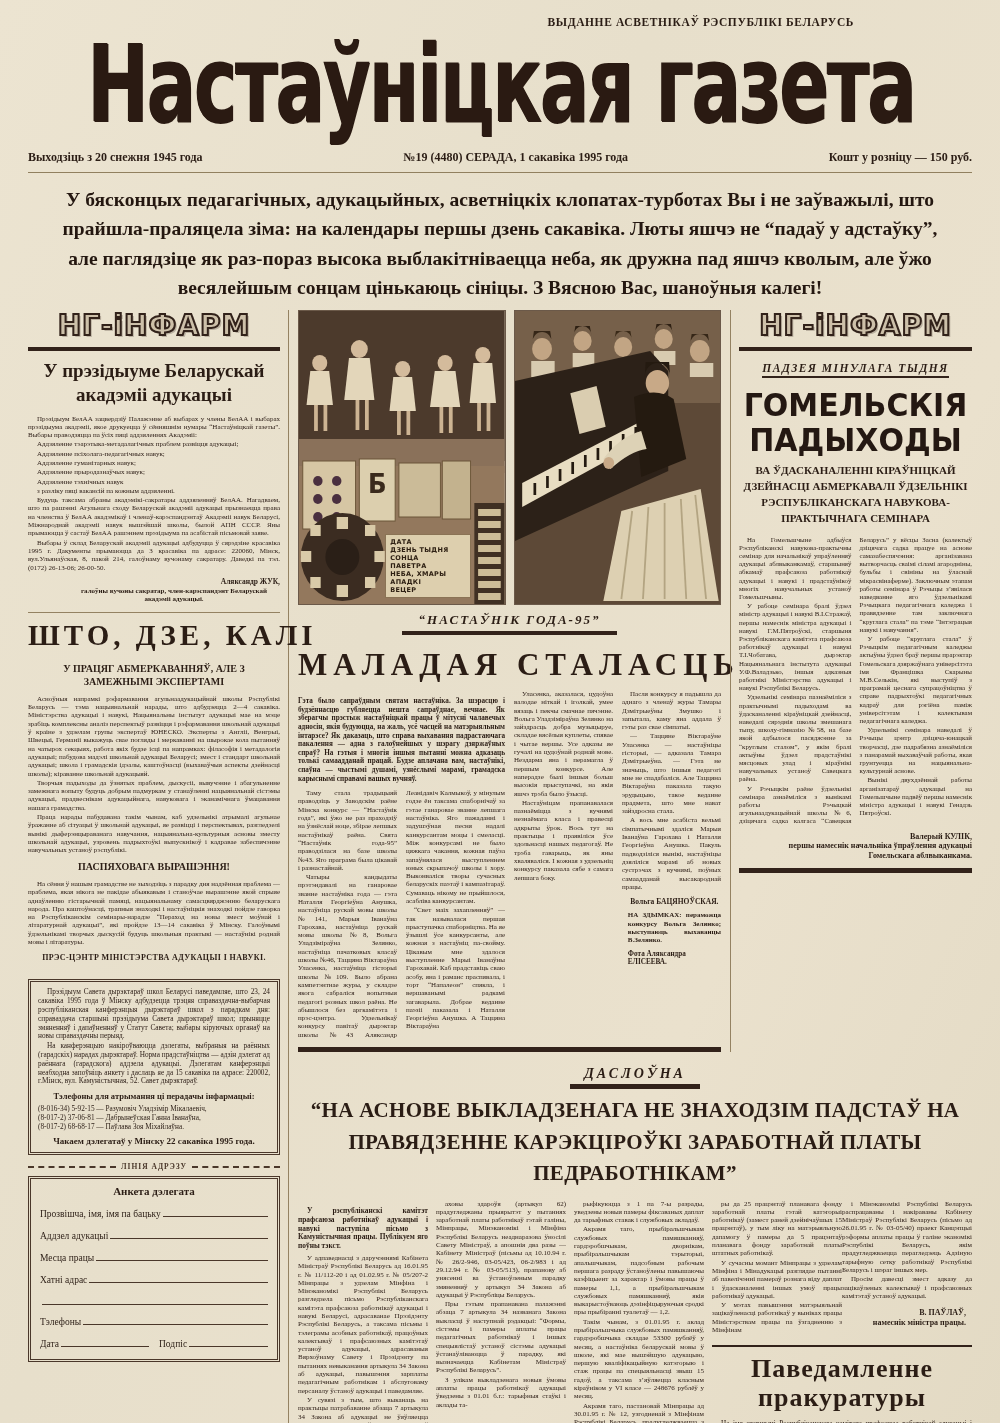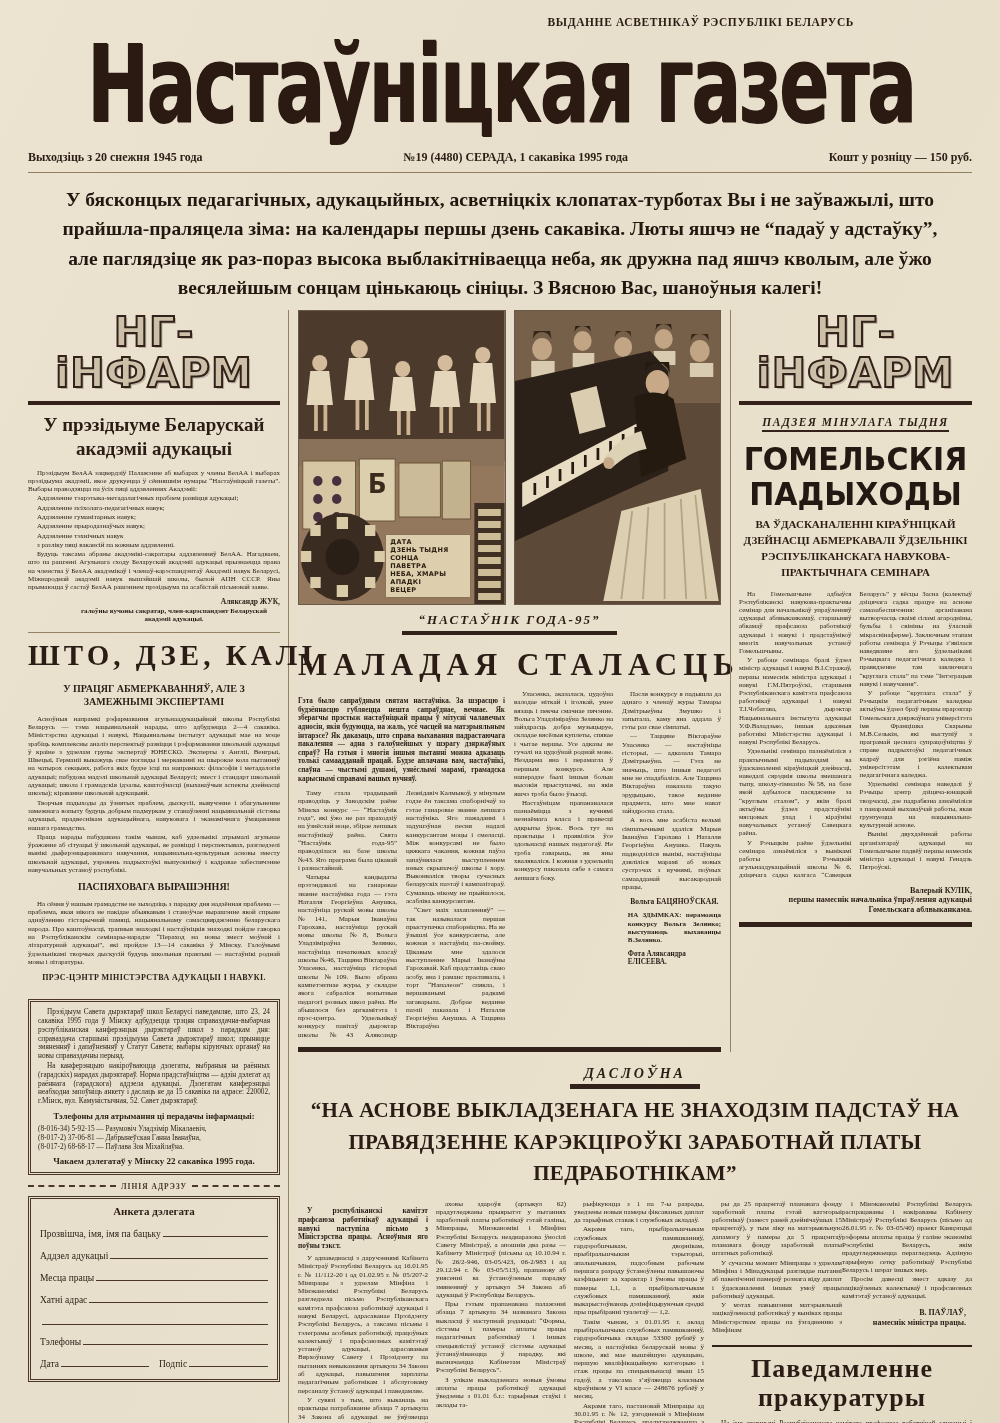--- a/index.html
+++ b/index.html
@@ -24,21 +24,21 @@
     font:bold 19.5px/1.5 "Liberation Serif",serif;color:#241710;}
   
   .main-row{display:flex;gap:9px;margin-top:4px;}
   .col-left{width:252px;flex:none;border-right:1px solid #948262;padding-right:8px;}
   .col-rest{flex:1;display:flex;flex-direction:column;min-width:0;}
   .top-row{display:flex;gap:9px;}
   .col-center{flex:1;min-width:0;}
   .col-right{width:233px;flex:none;border-left:1px solid #948262;padding-left:8px;}
   
   .ng-banner{
-    font-family:"DejaVu Sans",sans-serif;font-weight:800;font-size:41px;line-height:1;
+    font-family:"DejaVu Sans",sans-serif;font-weight:800;font-size:28px;line-height:1;
     letter-spacing:1px;text-align:center;color:#cdc0a9;-webkit-text-stroke:2px #32221a;
     text-shadow:2px 2px 0 rgba(50,34,26,.25);
     border-bottom:4px solid #32221a;padding:2px 0 7px 0;margin-bottom:7px;transform-origin:top;
   }
   
   .body-t{font-size:7px;line-height:8.3px;text-align:justify;color:#30211a;}
   .body-t p{margin:0 0 1px 0;text-indent:9px;}
   
   .art1-title{font:bold 19px/1.25 "Liberation Serif",serif;text-align:center;margin:8px 4px 8px 4px;}
   .byline-name{font:bold 7.5px "Liberation Serif",serif;text-align:right;margin-top:5px;}
@@ -134,20 +134,21 @@
       <h2 class="art1-title">У прэзідыуме Беларускай акадэміі адукацыі</h2>
       <div class="body-t">
           <p>Прэзідыум БелАА зацвердзіў Палажэнне аб выбарах у члены БелАА і выбарах прэзідыума акадэміі, якое друкуецца ў сённяшнім нумары “Настаўніцкай газеты”. Выбары праводзяцца па ўсіх пяці аддзяленнях Акадэміі:</p>
           <p>Аддзяленне тэарэтыка-метадалагічных праблем развіцця адукацыі;</p>
           <p>Аддзяленне псіхолага-педагагічных навук;</p>
           <p>Аддзяленне гуманітарных навук;</p>
           <p>Аддзяленне прыродазнаўчых навук;</p>
           <p>Аддзяленне тэхнічных навук</p>
           <p>з разліку пяці вакансій па кожным аддзяленні.</p>
           <p>Будуць таксама абраны акадэмікі-сакратары аддзяленняў БелАА. Нагадваем, што па рашэнні Агульнага сходу Беларускай акадэміі адукацыі прызнаецца права на членства ў БелАА акадэмікаў і членаў-карэспандэнтаў Акадэміі навук Беларусі, Міжнароднай акадэміі навук вышэйшай школы, былой АПН СССР. Яны прымаюцца ў састаў БелАА рашэннем прэзідыума па асабістай пісьмовай заяве.</p>
+          <p>Выбары ў склад Беларускай акадэміі адукацыі адбудуцца ў сярэдзіне красавіка 1995 г. Дакументы прымаюцца да 3 красавіка па адрасе: 220060, Мінск, вул.Ульянаўская, 8, пакой 214, галоўнаму вучонаму сакратару. Даведкі па тэл. (0172) 26-13-06; 26-00-50.</p>
         </div>
       <div class="byline-name">Аляксандр ЖУК,</div>
       <div class="byline-role">галоўны вучоны сакратар, член-карэспандэнт Беларускай акадэміі адукацыі.</div>
 
       <hr class="rule-mid">
 
       <h2 class="wwk-title">ШТО, ДЗЕ, КАЛІ</h2>
       <div class="sub-center">У ПРАЦЯГ АБМЕРКАВАННЯЎ, АЛЕ З ЗАМЕЖНЫМІ ЭКСПЕРТАМІ</div>
       <div class="body-t">
           <p>Асноўныя напрамкі рэфармавання агульнаадукацыйнай школы Рэспублікі Беларусь — тэма нацыянальнай нарады, што адбудзецца 2—4 сакавіка. Міністэрства адукацыі і навукі, Нацыянальны інстытут адукацыі мае на мэце зрабіць комплексны аналіз перспектыў развіцця і рэфармавання школьнай адукацыі ў краіне з удзелам групы экспертаў ЮНЕСКО. Эксперты з Англіі, Венгрыі, Швецыі, Германіі выкажуць свае погляды і меркаванні на шырокае кола пытанняў на чатырох секцыях, работа якіх будзе ісці па напрамках: філасофія і метадалогія адукацыі; пабудова мадэлі школьнай адукацыі Беларусі; змест і стандарт школьнай адукацыі; школа і грамадскія ідэалы, каштоўнасці (выхаваўчыя аспекты дзейнасці школы); кіраванне школьнай адукацыяй.</p>
@@ -429,21 +430,21 @@
       </div>
 
       <section class="daslouna">
         <div class="das-label-wrap">
           <span class="das-label">ДАСЛОЎНА</span>
         </div>
         <h2 class="quote-title">“НА АСНОВЕ ВЫКЛАДЗЕНАГА НЕ ЗНАХОДЗІМ ПАДСТАЎ НА ПРАВЯДЗЕННЕ КАРЭКЦІРОЎКІ ЗАРАБОТНАЙ ПЛАТЫ ПЕДРАБОТНІКАМ”</h2>
 
         <div class="letter">
           <div class="lcol">
-            <p class="letter-intro">У рэспубліканскі камітэт прафсаюза работнікаў адукацыі і навукі паступіла пісьмо з Міністэрства працы. Асноўныя яго поўны тэкст.</p>
+            <p class="letter-intro">У рэспубліканскі камітэт прафсаюза работнікаў адукацыі і навукі паступіла пісьмо з Камуністычная працы. Публікуем яго поўны тэкст.</p>
             <div class="body-t">
                 <p>У адпаведнасці з даручэннямі Кабінета Міністраў Рэспублікі Беларусь ад 16.01.95 г. № 11/112-20 і ад 01.02.95 г. № 05/207-2 Мінпрацы з удзелам Мінфіна і Мінэканомікі Рэспублікі Беларусь разгледзела пісьмо Рэспубліканскага камітэта прафсаюза работнікаў адукацыі і навукі Беларусі, адрасаванае Прэзідэнту Рэспублікі Беларусь, а таксама пісьмы і тэлеграмы асобных работнікаў, працоўных калектываў і прафсаюзных камітэтаў устаноў адукацыі, адрасаваныя Вярхоўнаму Савету і Прэзідэнту па пытаннях невыканання артыкула 34 Закона аб адукацыі, павышэння зарплаты педагагічным работнікам і абслуговаму персаналу ўстаноў адукацыі і паведамляе.</p>
                 <p>У сувязі з тым, што выканаць на практыцы патрабаванне абзаца 7 артыкула 34 Закона аб адукацыі не ўяўляецца магчымым, а таксама ўлічваючы, што і ў Законе аб</p>
               </div>
           </div>
           <div class="lcol">
             <div class="body-t">
                 <p>аховы здароўя (артыкул 62) прадугледжаны прыярытэт у пытаннях заработнай платы работнікаў гэтай галіны, Мінпрацы, Мінэканомікі і Мінфіна Рэспублікі Беларусь неаднаразова ўносілі Савету Міністраў, а апошнія два разы — Кабінету Міністраў (пісьмы ад 10.10.94 г. № 26/2-946, 03-05/423, 06-2/983 і ад 29.12.94 г. № 03-05/513), прапанову аб унясенні ва ўстаноўленым парадку змяненняў у артыкул 34 Закона аб адукацыі ў Рэспубліцы Беларусь.</p>
                 <p>Пры гэтым прапанавана палажэнні абзаца 7 артыкула 34 названага Закона выкласці ў наступнай рэдакцыі: “Формы, сістэмы і памеры аплаты працы педагагічных работнікаў і іншых спецыялістаў устаноў сістэмы адукацыі ўстанаўліваюцца ў парадку, які вызначаецца Кабінетам Міністраў Рэспублікі Беларусь”.</p>
                 <p>З улікам выкладзенага новыя ўмовы аплаты працы работнікаў адукацыі ўведзены з 01.01 б.г.: тарыфныя стаўкі і аклады та-</p>

